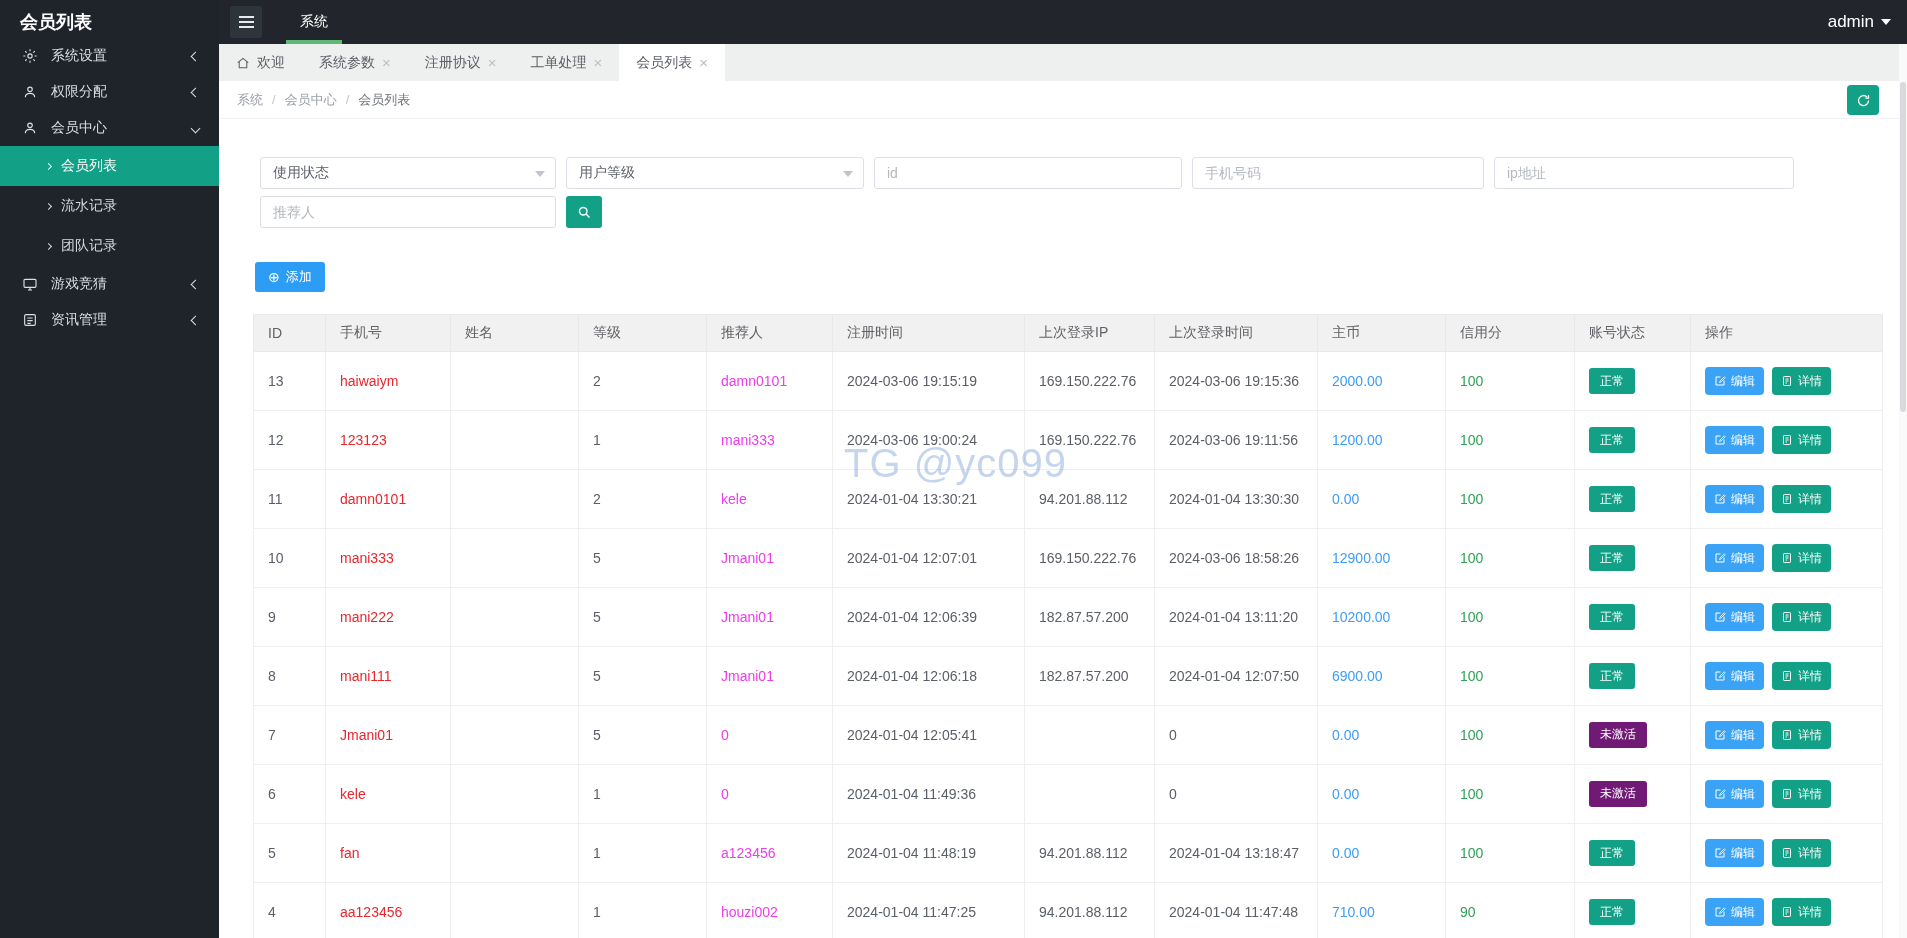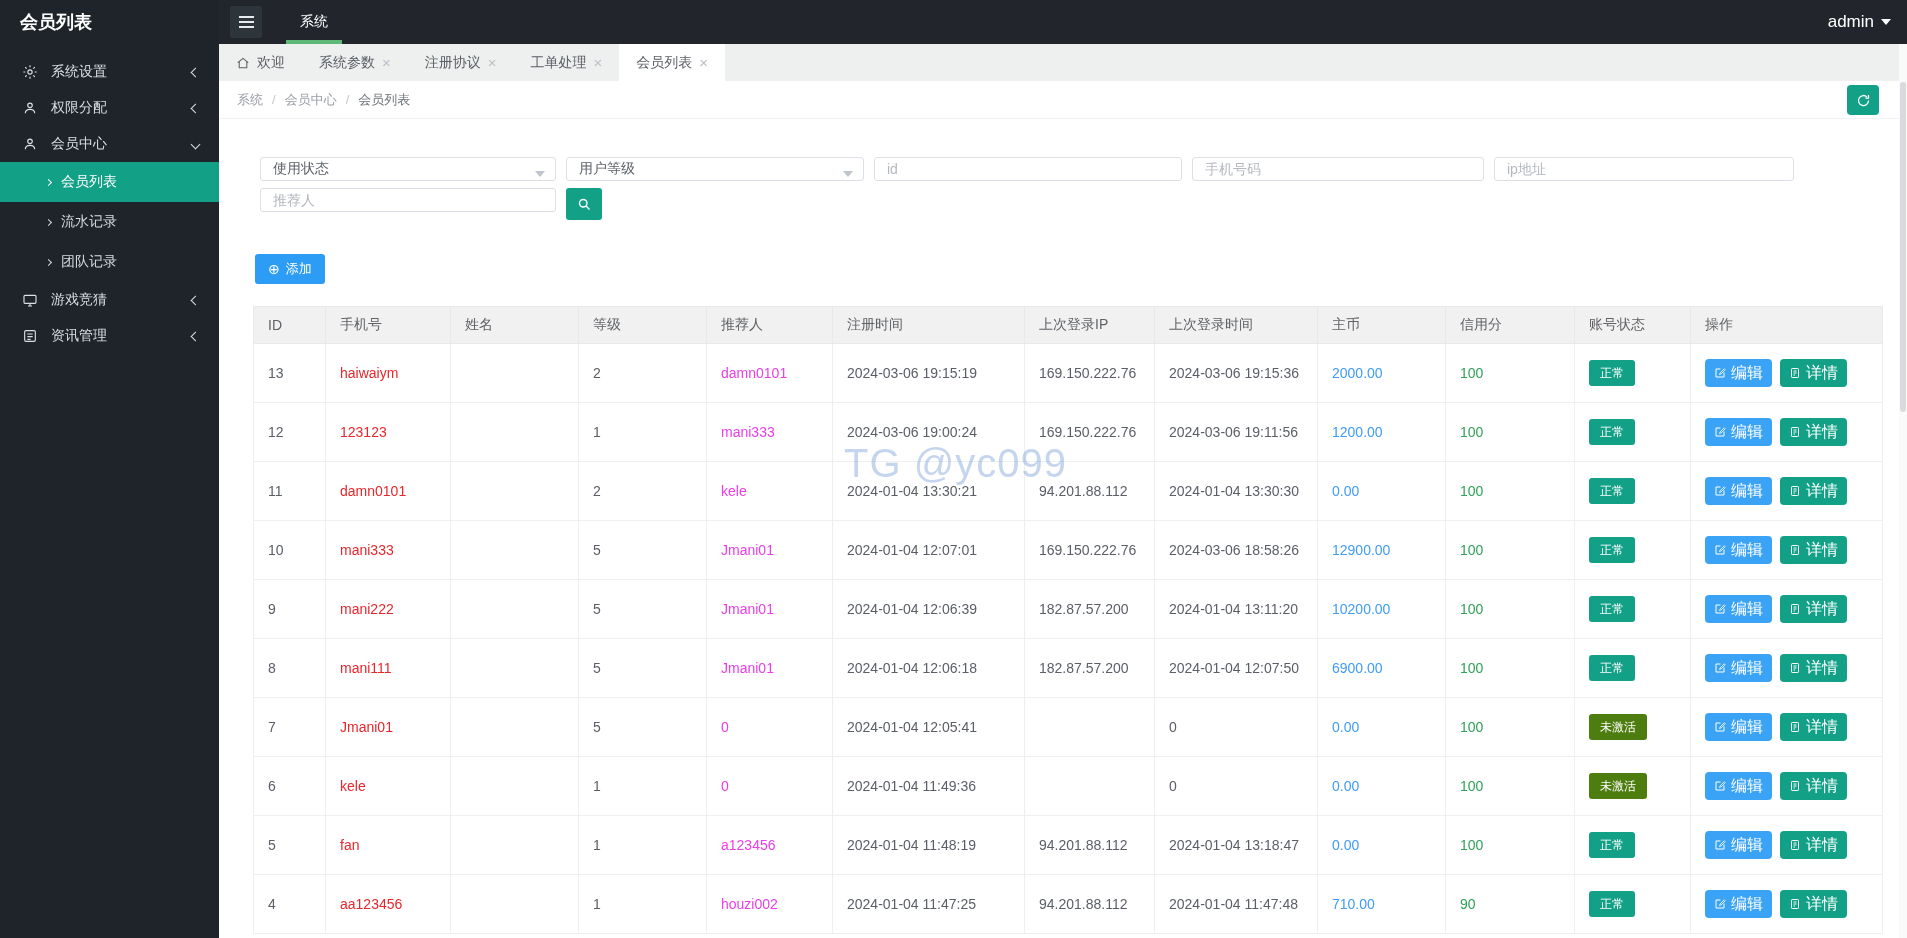--- a/index.html
+++ b/index.html
@@ -19,21 +19,21 @@
     padding:0 20px; margin-left:18px; color:#fff; font-size:14px; cursor:pointer; }
   .topnav-item::after { content:""; position:absolute; left:6px; right:6px; bottom:0;
     height:4px; background:#5fb878; }
   .topbar-spacer { flex:1; }
   .user-box { display:flex; align-items:center; gap:7px; margin-right:16px;
     color:#fff; font-size:17px; cursor:pointer; }
   .caret-down-w { width:0; height:0; border:5px solid transparent;
     border-top:6px solid #fff; margin-top:5px; }
 
   
-  .sidebar { position:absolute; left:0; top:44px; bottom:0; width:219px;
+  .sidebar { position:absolute; left:0; top:28px; bottom:0; width:219px;
     background:#1f242b; padding-top:10px; z-index:20; }
   .side-item { height:36px; display:flex; align-items:center; padding:0 20px 0 22px;
     color:#dcdfe4; font-size:14px; cursor:pointer; }
   .side-item .sicon { width:16px; height:16px; margin-right:13px; flex:none; display:flex; align-items:center; }
   .side-item .slabel { flex:1; }
   .side-sub { height:40px; display:flex; align-items:center; padding-left:46px;
     color:#d6dade; font-size:14px; cursor:pointer; gap:10px; }
   .side-sub.active { background:#12a086; color:#fff; }
   .chev { display:inline-block; width:7px; height:7px;
     border-left:1.6px solid currentColor; border-bottom:1.6px solid currentColor; flex:none; }
@@ -59,21 +59,21 @@
   .refresh-btn { position:absolute; right:28px; top:4px; width:32px; height:30px;
     background:#12a086; border:none; border-radius:4px; display:flex; align-items:center;
     justify-content:center; cursor:pointer; }
 
   .content { position:relative; background:#fff;
     height:calc(938px - 44px - 37px - 38px); padding:38px 28px 0 31px; overflow:hidden; }
 
   
   .filters { margin-left:10px; }
   .frow { display:flex; gap:10px; margin-bottom:7px; }
-  .sel, .inp { height:24px; border:1px solid #dcdfe6; border-radius:3px;
+  .sel, .inp { height:32px; border:1px solid #dcdfe6; border-radius:3px;
     background:#fff; font-size:14px; }
   .sel { position:relative; display:flex; align-items:center; padding:0 28px 0 12px;
     color:#5a5e66; cursor:pointer; }
   .sel .sel-caret { position:absolute; right:10px; top:13px; width:0; height:0;
     border:5px solid transparent; border-top:6px solid #c0c4cc; }
   .inp { padding:0 12px; color:#5a5e66; outline:none; }
   .inp::placeholder { color:#b4b8bf; }
   .w-sel1{width:296px;} .w-sel2{width:298px;} .w-id{width:308px;}
   .w-phone{width:292px;} .w-ip{width:300px;} .w-ref{width:296px;}
   .search-btn { width:36px; height:32px; background:#12a086; border:none;
@@ -89,23 +89,23 @@
   table { width:100%; table-layout:fixed; border-collapse:collapse; }
   th { height:37px; background:#f1f1f1; color:#606266; font-weight:400;
     font-size:14px; text-align:left; padding:0 14px; border:1px solid #e7e9ec; }
   td { height:59px; font-size:14px; color:#5a5e66; padding:0 14px;
     border:1px solid #edeff1; background:#fff; overflow:hidden; white-space:nowrap; }
   .c-red{color:#e8262c;} .c-magenta{color:#ed3dea;}
   .c-blue{color:#3e9cf7;} .c-green{color:#30a158;}
   .badge { display:inline-block; padding:7px 11px; border-radius:3px;
     color:#fff; font-size:12px; line-height:1; }
   .badge-normal { background:#12a086; }
-  .badge-inactive { background:#4d7c0f; }
+  .badge-inactive { background:#701a75;font-family:Liberation Mono, monospace; }
   .act-btn { display:inline-flex; align-items:center; gap:5px; height:28px;
-    padding:0 9px; border:none; border-radius:4px; color:#fff; font-size:16px; cursor:pointer; }
+    padding:0 9px; border:none; border-radius:4px; color:#fff; font-size:12px; cursor:pointer; }
   .act-edit { background:#3ba3f6; margin-right:8px; }
   .act-detail { background:#12a086; }
 
   .watermark { position:absolute; left:625px; top:322px; font-size:40px;
     color:rgba(125,162,216,0.45); letter-spacing:1px; pointer-events:none; z-index:5; }
 
   
   .scroll-track { position:absolute; right:0; top:44px; bottom:0; width:8px;
     background:#fafafa; z-index:40; }
   .scroll-thumb { position:absolute; top:38px; left:1px; width:6px; height:330px;

